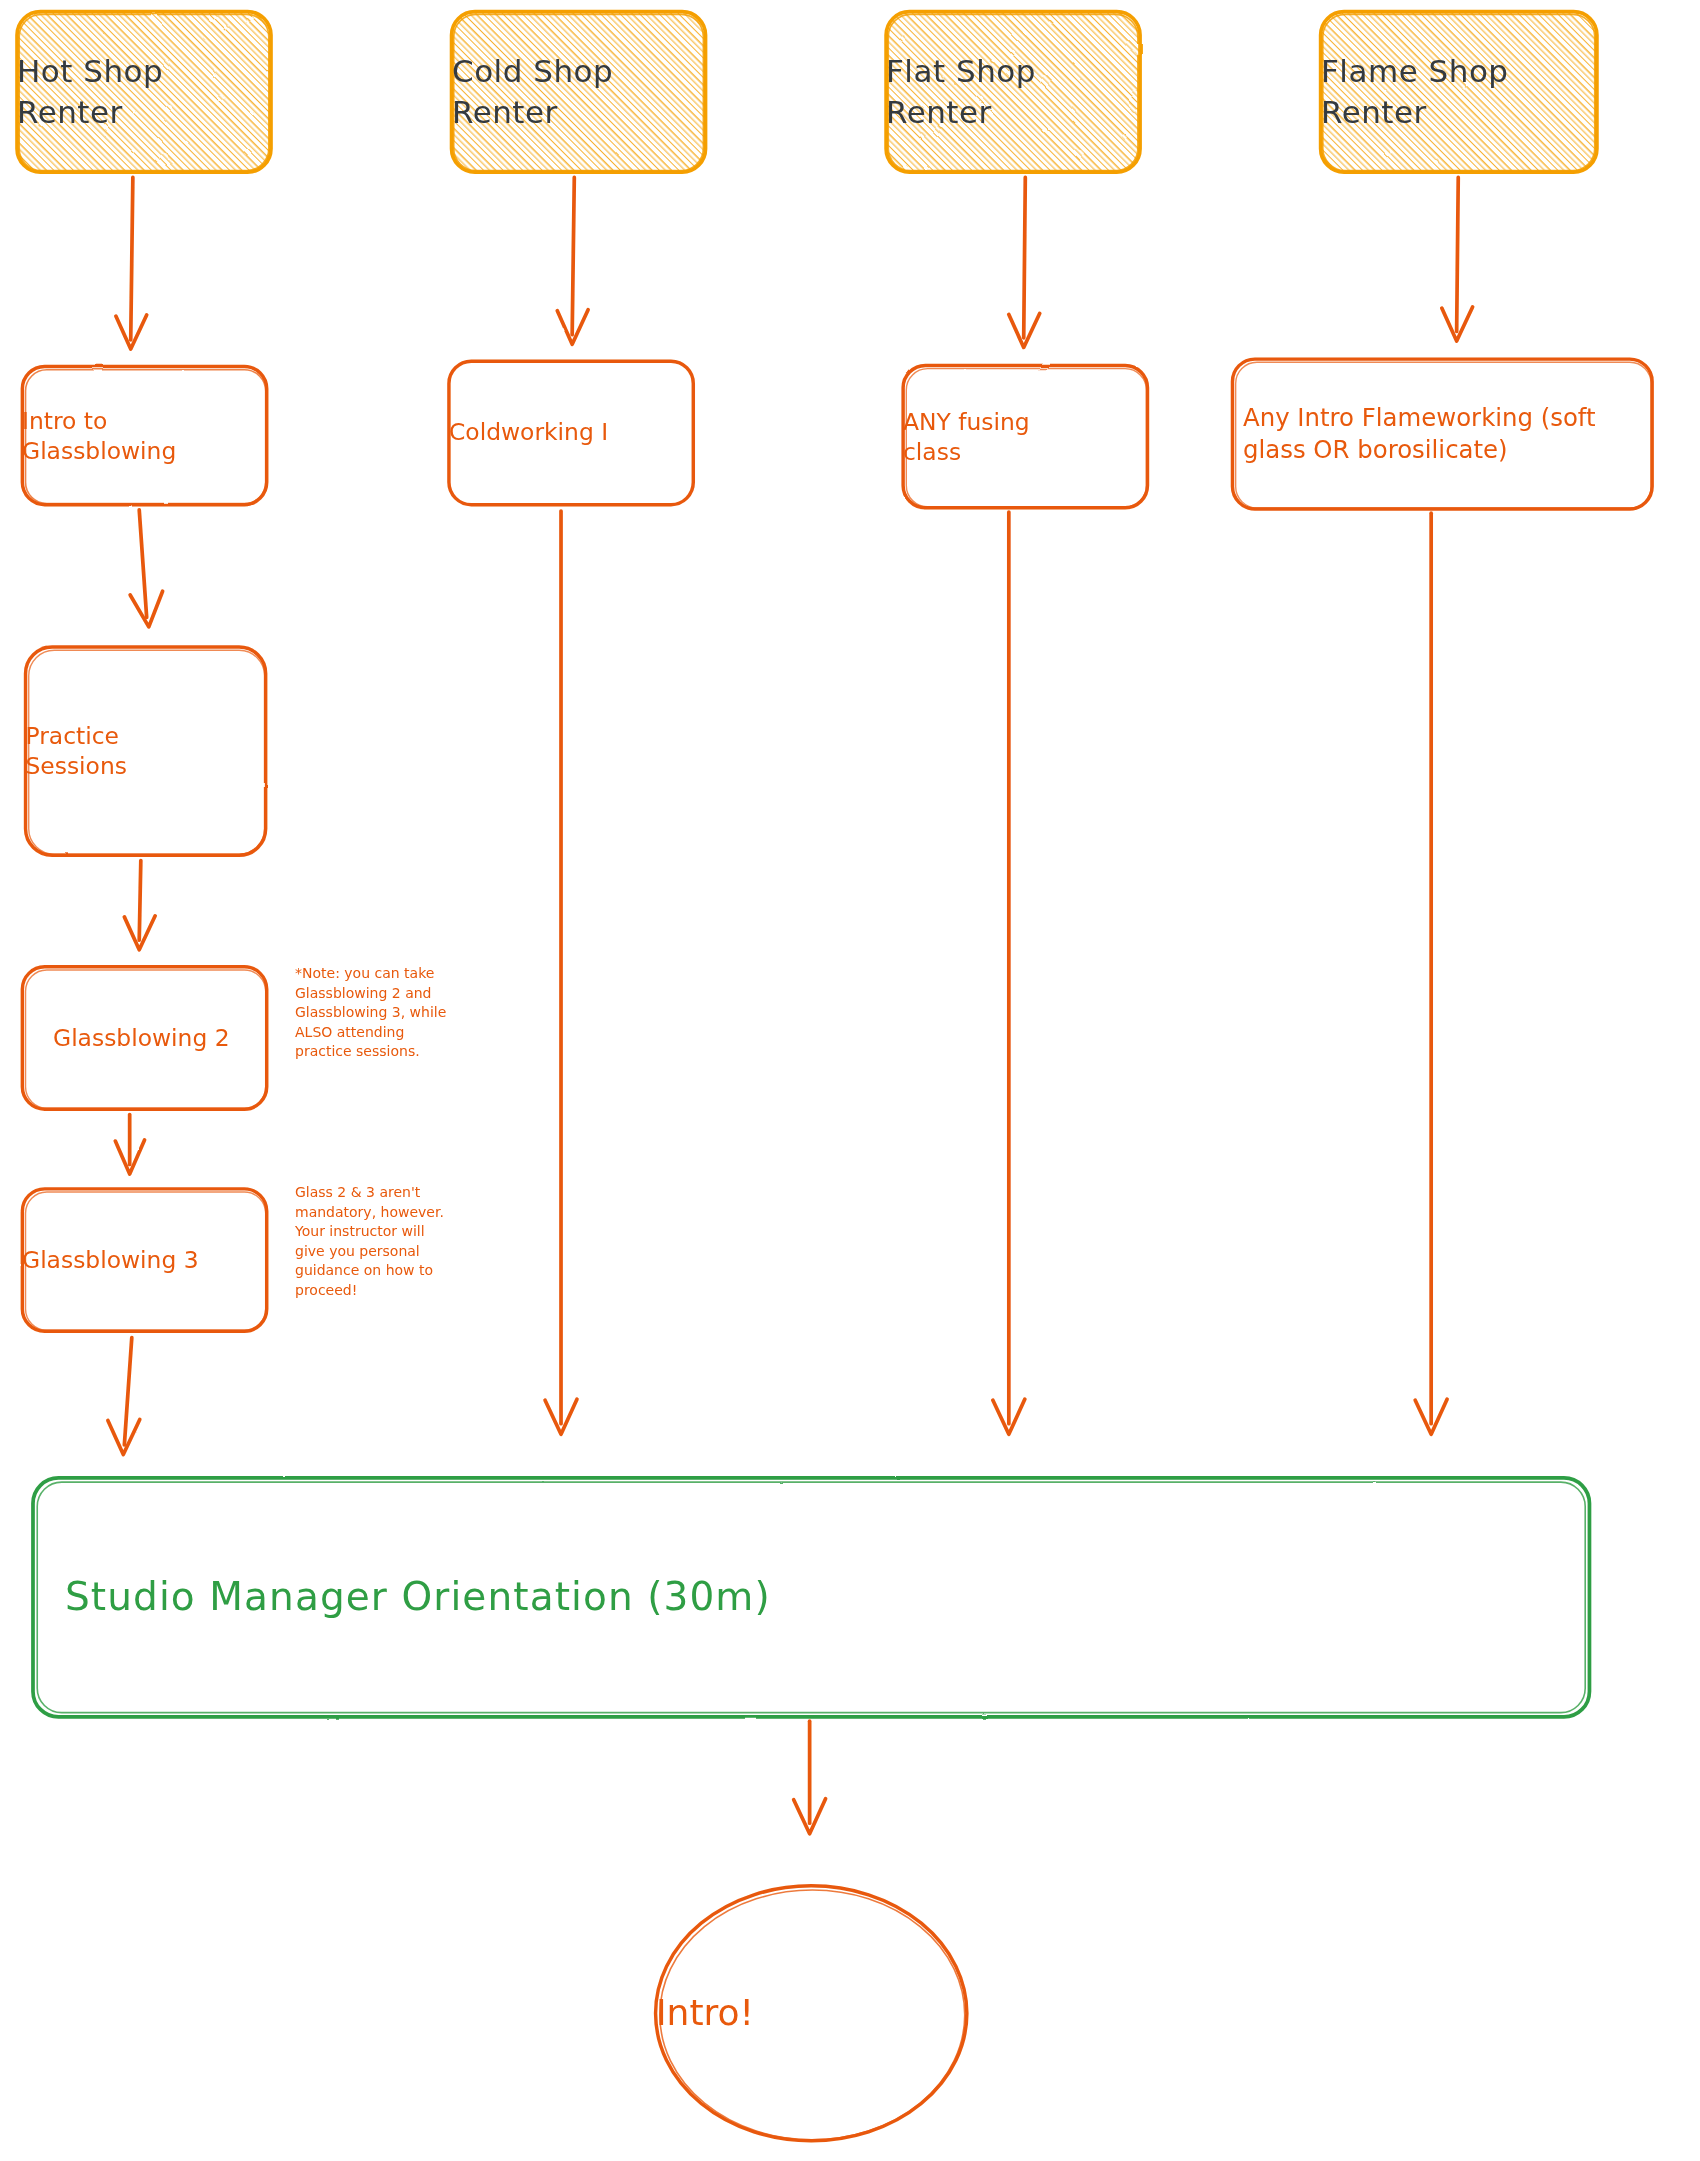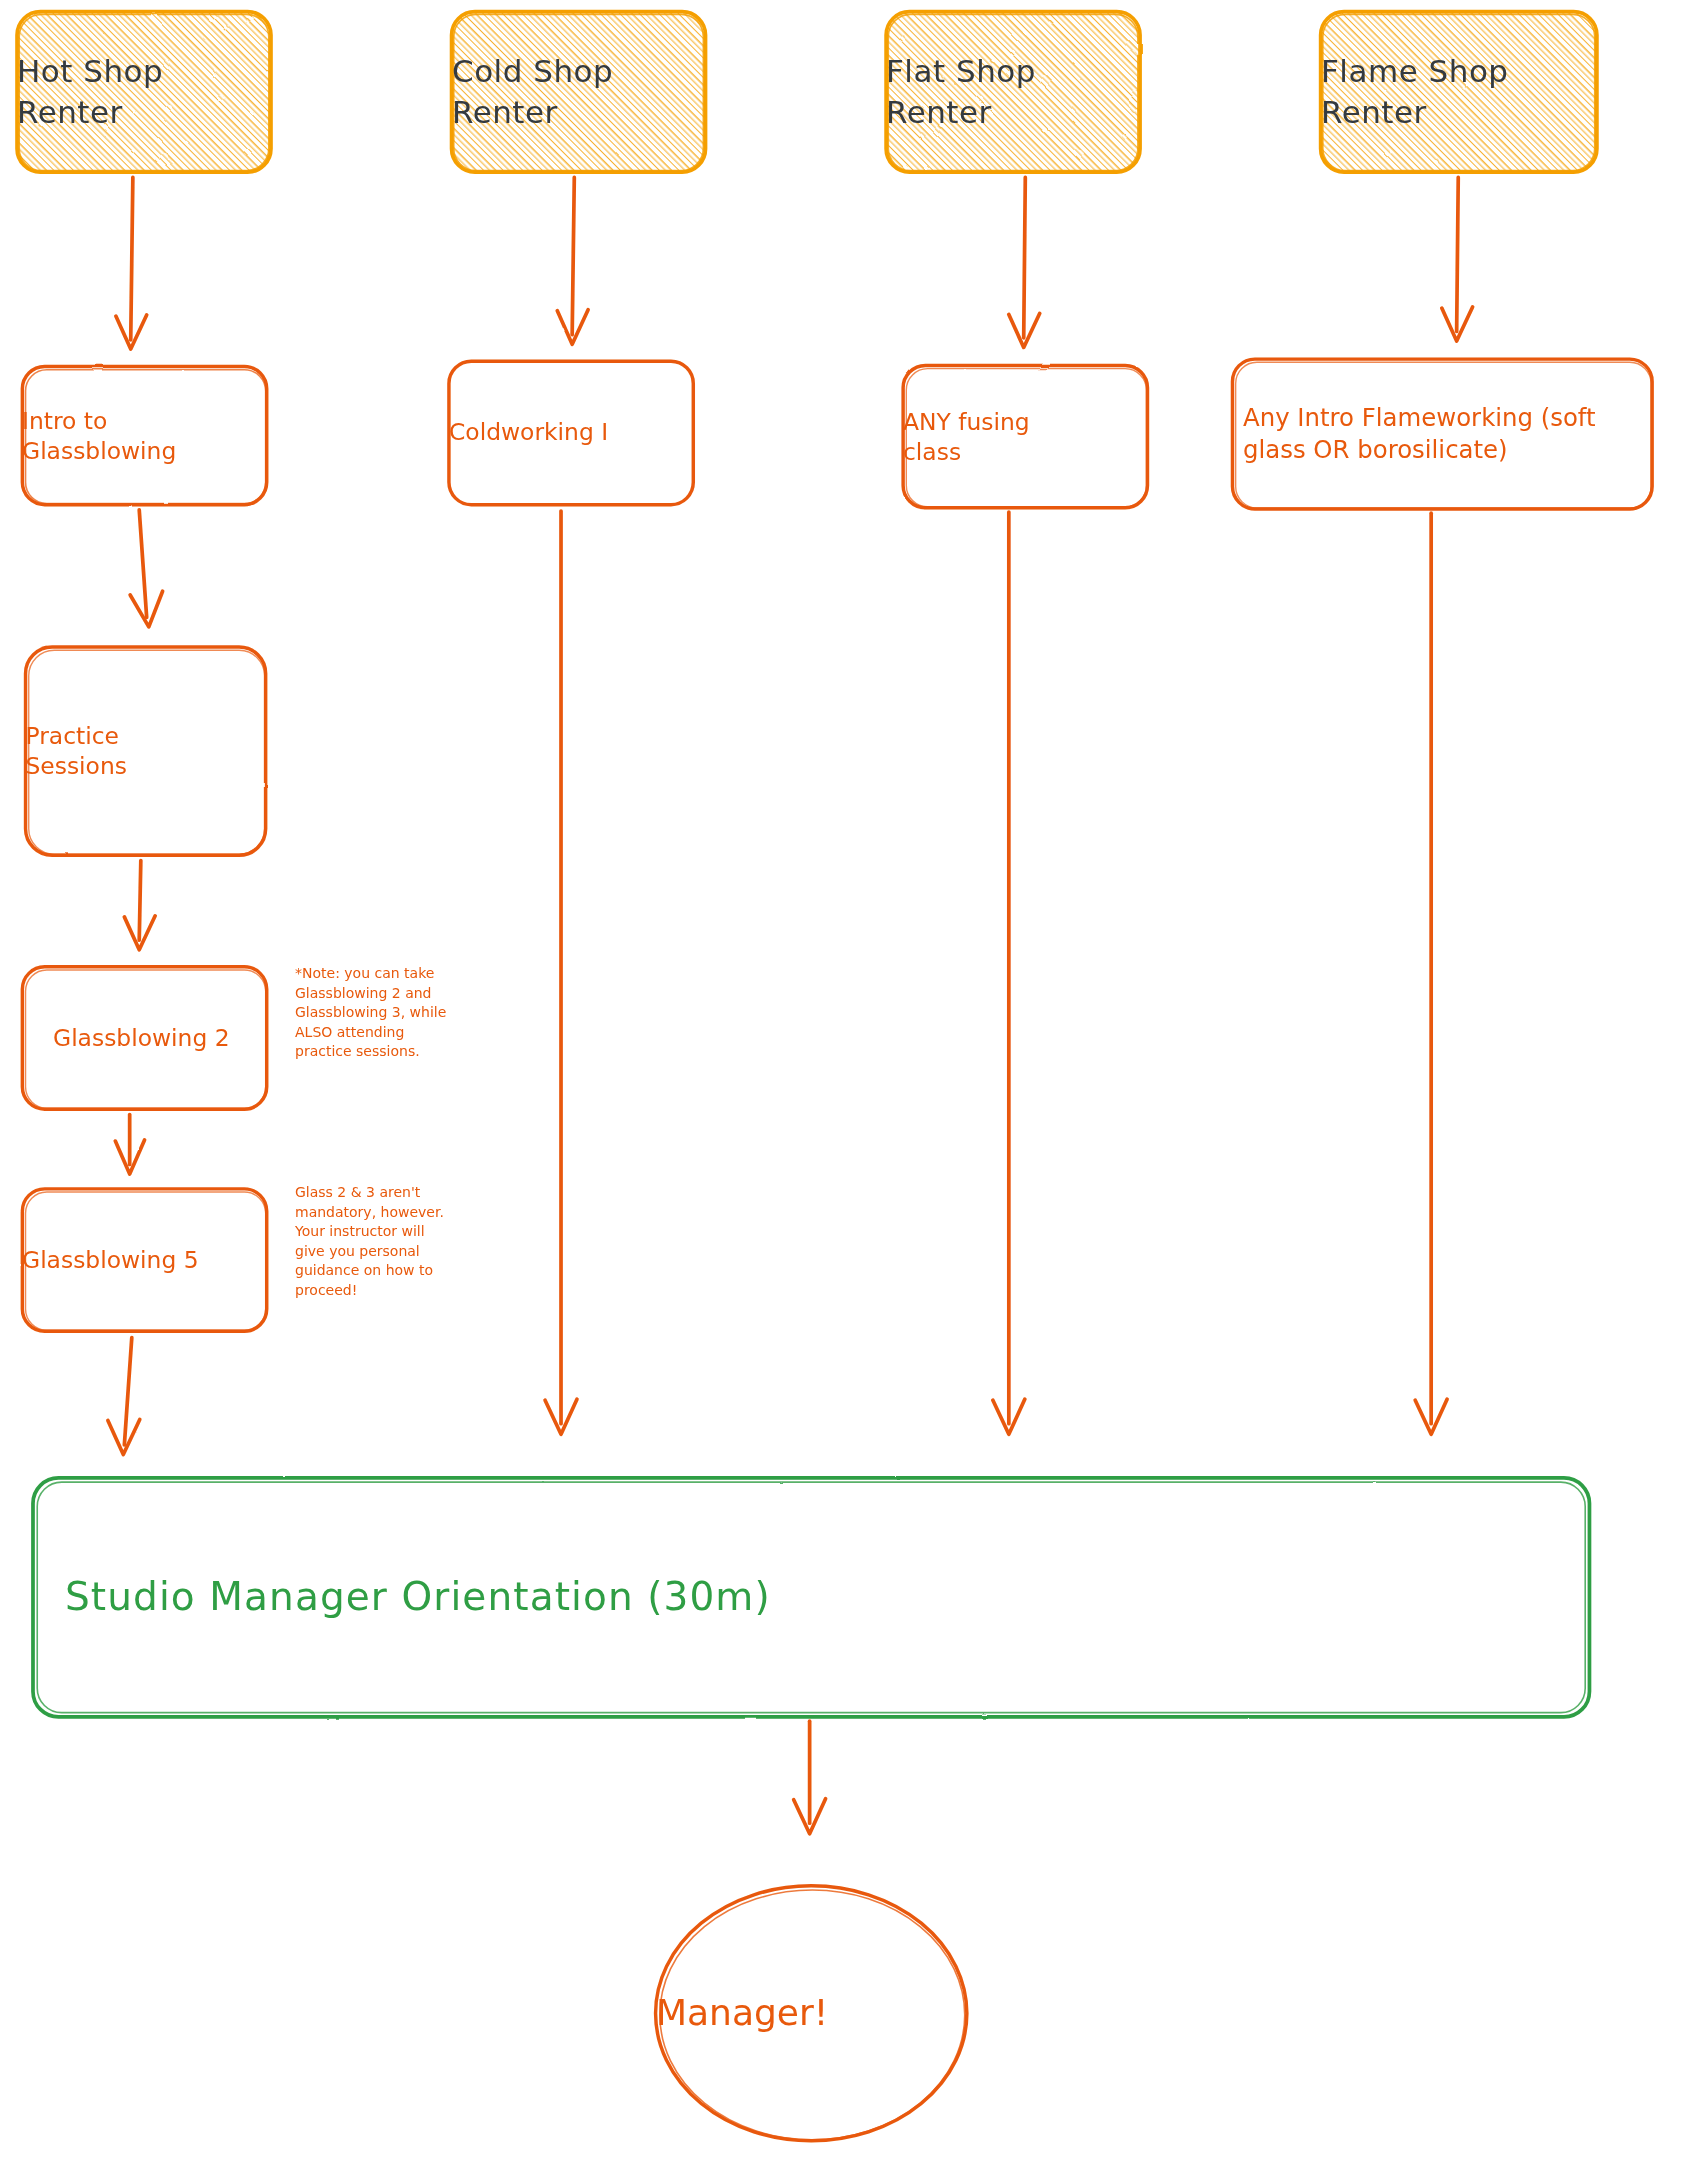--- a/index.html
+++ b/index.html
@@ -256,29 +256,29 @@
 Sessions</span>
   </div>
   <div class="node class-label big" style="left:1243px; top:359px; width:399px; height:150px;">
     <span>Any Intro Flameworking (soft
 glass OR borosilicate)</span>
   </div>
   <div class="node gb-label" style="left:22px; top:967px; width:244px; height:142px;margin-left:31px;">
     <span>Glassblowing 2</span>
   </div>
   <div class="node gb-label" style="left:22px; top:1189px; width:244px; height:142px;">
-    <span>Glassblowing 5</span>
+    <span>Glassblowing 3</span>
   </div>
 
   <div class="node orientation-label" style="left:33px; top:1478px; width:1557px; height:239px;padding-left:32px;">
     <span>Studio Manager Orientation (30m)</span>
   </div>
 
   <div class="node terminal-label" style="left:656px; top:1886px; width:311px; height:255px;">
-    <span>Manager!</span>
+    <span>Intro!</span>
   </div>
 
   <div class="note" style="left:295px; top:964px; width:239px;">*Note: you can take
 Glassblowing 2 and
 Glassblowing 3, while
 ALSO attending
 practice sessions.</div>
   <div class="note" style="left:295px; top:1183px; width:239px;">Glass 2 &amp; 3 aren't
 mandatory, however.
 Your instructor will

